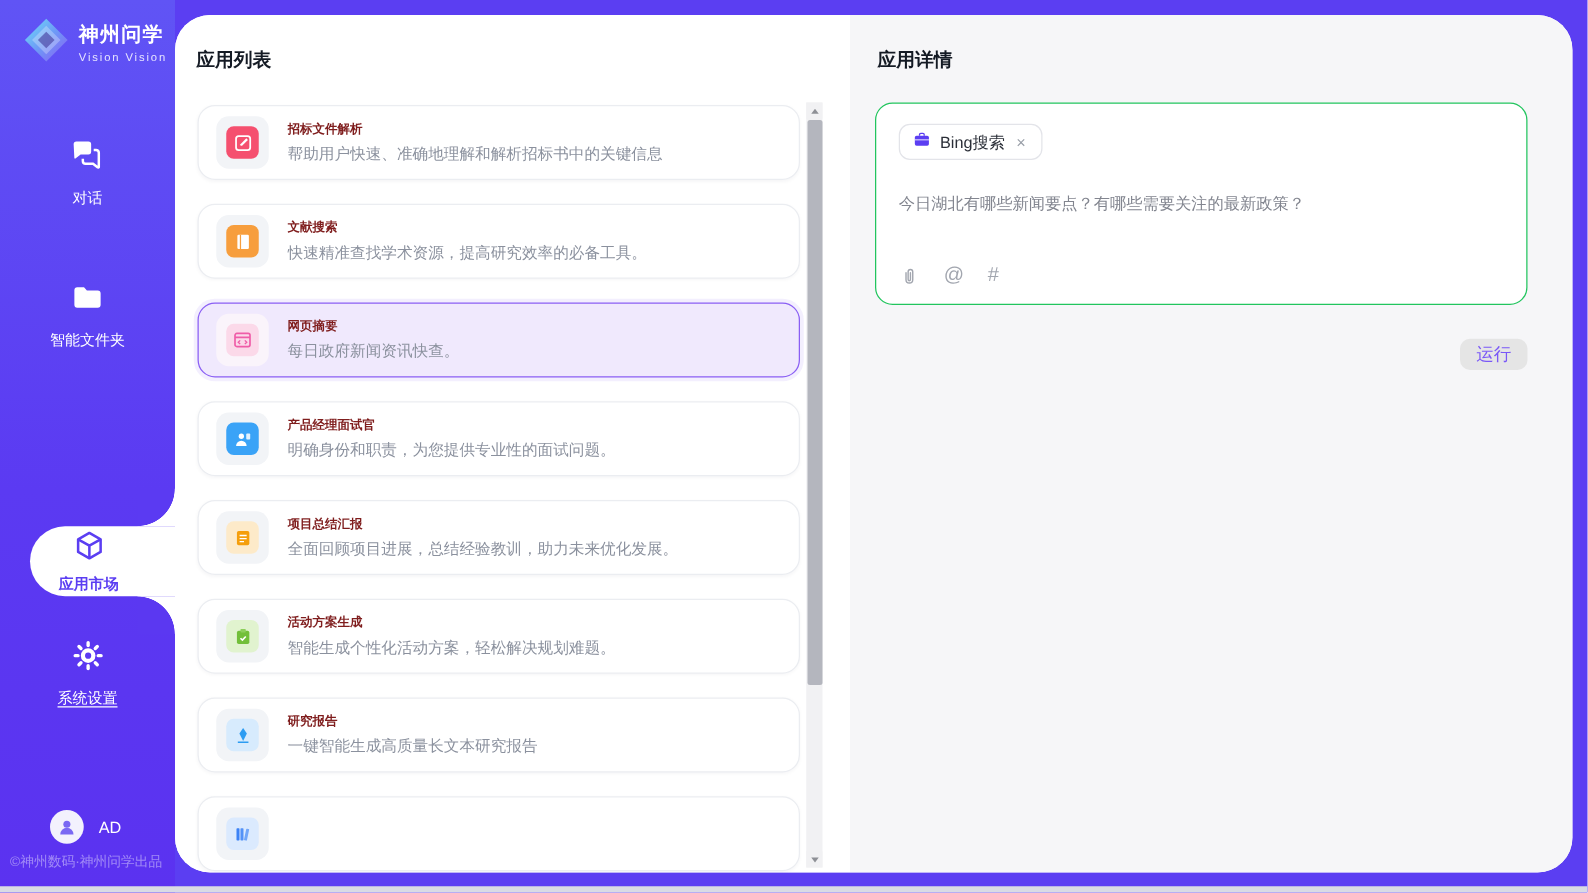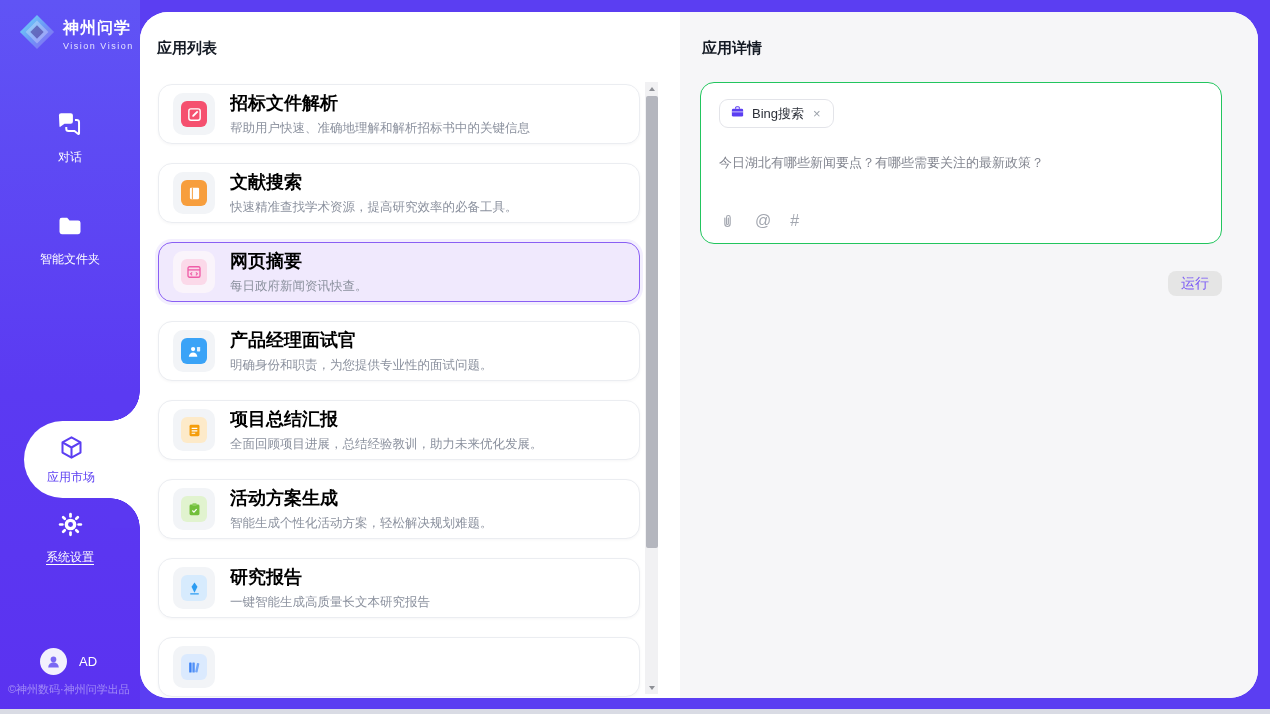--- a/index.html
+++ b/index.html
@@ -9,21 +9,21 @@
   
   .sidebar { position:absolute; left:0; top:0; width:140px; height:714px; background:linear-gradient(180deg,#6054f5 0%, #5b3af2 55%, #5b32f0 100%); z-index:2; }
   .logo { position:absolute; left:18px; top:13px; display:flex; align-items:center; gap:7px; }
   .logo-text .cn { color:#fff; font-size:16px; font-weight:bold; letter-spacing:1px; }
   .logo-text .en { color:#e6e4ff; font-size:9px; letter-spacing:1.5px; margin-top:2px; }
 
   .nav-item { position:absolute; left:0; width:140px; display:flex; flex-direction:column; align-items:center; gap:7px; cursor:pointer; }
   .nav-item .lbl { color:#fff; font-size:12px; }
   .nav-item .lbl.ul { text-decoration:underline; text-underline-offset:3px; }
 
-  .nav-active { position:absolute; left:24px; right:0; top:421px; height:77px; background:#fff; border-radius:40px 0 0 40px; display:flex; flex-direction:column; align-items:center; justify-content:center; gap:4px; padding-right:22px; cursor:pointer; z-index:3; }
+  .nav-active { position:absolute; left:24px; right:0; top:421px; height:56px; background:#fff; border-radius:40px 0 0 40px; display:flex; flex-direction:column; align-items:center; justify-content:center; gap:4px; padding-right:22px; cursor:pointer; z-index:3;font-weight:bold; }
   .nav-active .lbl { color:#5b3ef2; font-size:12px; }
   .nav-active::before { content:""; position:absolute; right:0; top:-30px; width:30px; height:30px;
      background:radial-gradient(circle 30px at 0 0, #5b3af2 29.5px, #fff 30px); }
   .nav-active::after { content:""; position:absolute; right:0; bottom:-30px; width:30px; height:30px;
      background:radial-gradient(circle 30px at 0 100%, #5b38f1 29.5px, #fff 30px); }
 
   .user-row { position:absolute; left:40px; top:648px; display:flex; align-items:center; gap:12px; cursor:pointer; }
   .avatar { width:27px; height:27px; border-radius:50%; background:#f3f1fd; display:flex; align-items:center; justify-content:center; }
   .user-name { color:#fff; font-size:13px; }
   .copyright { position:absolute; left:8px; bottom:17px; color:rgba(255,255,255,.42); font-size:11px; white-space:nowrap; }
@@ -41,21 +41,21 @@
   .cards { position:absolute; left:18px; top:72px; width:482px; }
   .app-card { height:60px; margin-bottom:19px; background:#fff; border:1px solid #ebedf1; border-radius:14px; display:flex; align-items:center; padding:0 14px; cursor:pointer; box-shadow:0 1px 3px rgba(20,30,60,.04); }
   .app-card.selected { border:1.5px solid #8a5ff4; background:#f0e9fd; box-shadow:0 0 0 3px rgba(138,95,244,.10); }
   .tile { width:42px; height:42px; border-radius:10px; background:#f2f4f7; display:flex; align-items:center; justify-content:center; flex:none; }
   .app-card.selected .tile { background:#faf4fb; }
   .glyph { width:26px; height:26px; border-radius:6px; display:flex; align-items:center; justify-content:center; }
   .g-red{background:#f5506f;} .g-orange{background:#f79e3d;} .g-pinklight{background:#fbd9e9;}
   .g-blue{background:#3aa3f7;} .g-orangelight{background:#fdeac9;} .g-greenlight{background:#e1f3cf;}
   .g-bluelight{background:#d7ebfd;} .g-bluelight2{background:#dbeafe;}
   .card-text { margin-left:15px; overflow:hidden; }
-  .card-title { font-size:18px; font-weight:bold; color:#000000; margin-bottom:5px; }
+  .card-title { font-size:10px; font-weight:bold; color:#7f1d1d; margin-bottom:5px; }
   .card-desc { font-size:12.5px; color:#8b919e; white-space:nowrap; }
 
   
   .sb-track { position:absolute; right:22px; top:70px; width:13px; height:612px; background:#f1f1f3; }
   .sb-btn { position:absolute; left:0; width:13px; height:13px; background:#f1f1f3; display:flex; align-items:center; justify-content:center; cursor:pointer; }
   .sb-up { top:0; } .sb-down { bottom:0; }
   .tri-up { width:0; height:0; border-left:3.5px solid transparent; border-right:3.5px solid transparent; border-bottom:4.5px solid #8e9096; }
   .tri-down { width:0; height:0; border-left:3.5px solid transparent; border-right:3.5px solid transparent; border-top:4.5px solid #8e9096; }
   .sb-thumb { position:absolute; left:0.5px; top:14px; width:12px; height:452px; background:#b4b6be; border-radius:2px; cursor:pointer; }
 
@@ -97,21 +97,21 @@
   <div class="nav-item" style="top:110px">
     <span>
       <svg viewBox="0 0 24 24" width="28" height="28">
         <path fill="#fff" d="M2.5 4.6A1.9 1.9 0 0 1 4.4 2.7h8.2a1.9 1.9 0 0 1 1.9 1.9v5.2a1.9 1.9 0 0 1-1.9 1.9H7.3l-3.6 2.7a.45.45 0 0 1-.72-.36z"></path>
         <path fill="none" stroke="#fff" stroke-width="1.7" d="M8.8 14.6v1.5a1.9 1.9 0 0 0 1.9 1.9h5.1l3.3 2.5a.4.4 0 0 0 .65-.32V10.4a1.9 1.9 0 0 0-1.9-1.9h-1.6"></path>
       </svg>
     </span>
     <span class="lbl">对话</span>
   </div>
 
-  <div class="nav-item" style="top:212px">
+  <div class="nav-item" style="top:224px">
     <span>
       <svg viewBox="0 0 24 24" width="28" height="28">
         <path fill="#fff" d="M3 7a2 2 0 0 1 2-2h4.6l2 2.2H19a2 2 0 0 1 2 2V17a2 2 0 0 1-2 2H5a2 2 0 0 1-2-2V7z"></path>
       </svg>
     </span>
     <span class="lbl">智能文件夹</span>
   </div>
 
 
   <div class="nav-active">

